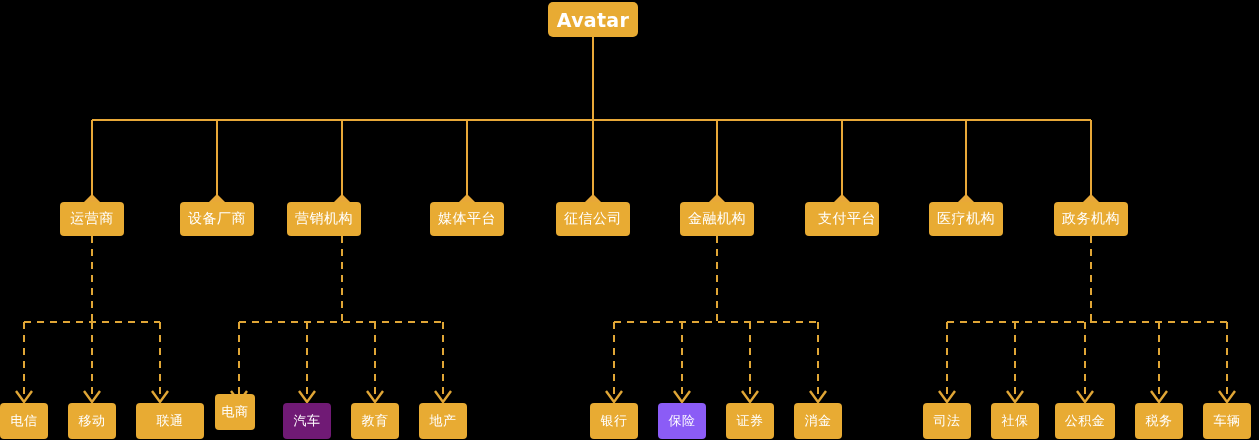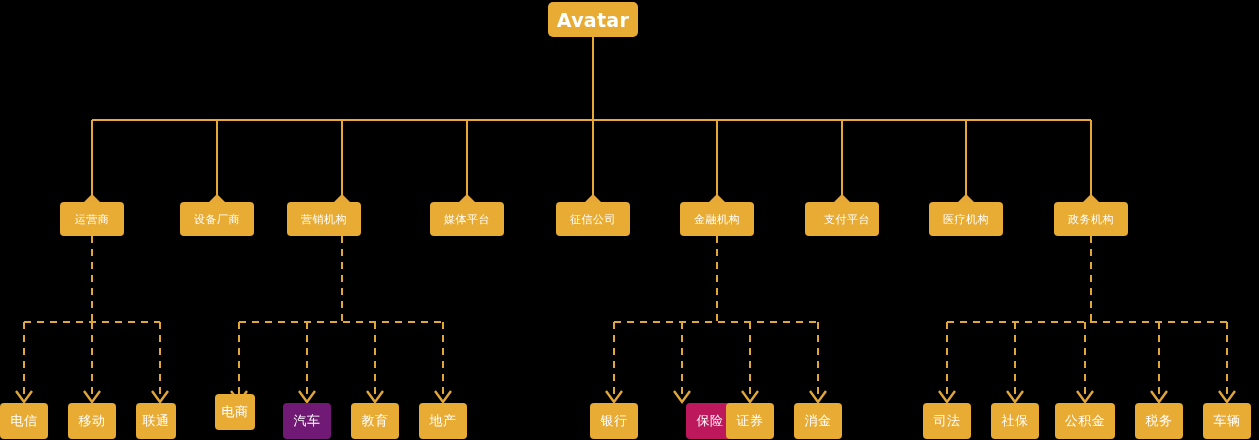--- a/index.html
+++ b/index.html
@@ -18,21 +18,21 @@
     display:flex;align-items:center;justify-content:center;
     box-sizing:border-box;
     white-space:nowrap;
     letter-spacing:0.5px;
     user-select:none;
   }
   .node.root{
     font-size:19px;font-weight:bold;letter-spacing:0.3px;
     border-radius:5px;
   }
-  .node.mid{ font-size:11px; border-radius:4px; }
+  .node.mid{ font-size:14px; border-radius:4px; }
   .node.leaf{ font-size:13px; border-radius:4px; }
 </style>
 </head>
 <body>
 
 <div id="stage">
   <svg id="wires" viewBox="0 0 1259 440" width="1259" height="440" aria-hidden="true">
       <line x1="593" y1="37" x2="593" y2="120" stroke="#E8A838" stroke-width="1.4" shape-rendering="crispEdges"></line>
       <line x1="92" y1="120" x2="1091" y2="120" stroke="#E8A838" stroke-width="1.4" shape-rendering="crispEdges"></line>
       <line x1="92" y1="120" x2="92" y2="202" stroke="#E8A838" stroke-width="1.4" shape-rendering="crispEdges"></line>
@@ -123,39 +123,39 @@
     </div>
     <div class="node mid" style="left: 1054px; top: 202px; width: 74px; height: 34px; background: rgb(232, 171, 51); color: rgb(255, 255, 255);">
       <span>政务机构</span>
     </div>
     <div class="node leaf" style="left: 0px; top: 403px; width: 48px; height: 36px; background: rgb(232, 171, 51); color: rgb(255, 255, 255); text-align: center;">
       <span>电信</span>
     </div>
     <div class="node leaf" style="left: 68px; top: 403px; width: 48px; height: 36px; background: rgb(232, 171, 51); color: rgb(255, 255, 255);">
       <span>移动</span>
     </div>
-    <div class="node leaf" style="left: 136px; top: 403px; width: 40px; height: 36px; background: rgb(232, 171, 51); color: rgb(255, 255, 255); font-family: Liberation Serif, serif;">
+    <div class="node leaf" style="left: 136px; top: 403px; width: 68px; height: 36px; background: rgb(232, 171, 51); color: rgb(255, 255, 255); font-family: Liberation Serif, serif;">
       <span>联通</span>
     </div>
     <div class="node leaf" style="left: 215px; top: 394px; width: 40px; height: 36px; background: rgb(232, 171, 51); color: rgb(255, 255, 255); align-items: center;">
       <span>电商</span>
     </div>
     <div class="node leaf" style="left: 283px; top: 403px; width: 48px; height: 36px; background: #701a75; color: rgb(255, 255, 255);">
       <span>汽车</span>
     </div>
     <div class="node leaf" style="left: 351px; top: 403px; width: 48px; height: 36px; background: rgb(232, 171, 51); color: rgb(255, 255, 255);">
       <span>教育</span>
     </div>
     <div class="node leaf" style="left: 419px; top: 403px; width: 48px; height: 36px; background: rgb(232, 171, 51); color: rgb(255, 255, 255);">
       <span>地产</span>
     </div>
     <div class="node leaf" style="left: 590px; top: 403px; width: 48px; height: 36px; background: rgb(232, 171, 51); color: rgb(255, 255, 255);">
       <span>银行</span>
     </div>
-    <div class="node leaf" style="left: 658px; top: 403px; width: 48px; height: 36px; background: #be185d; color: rgb(255, 255, 255); margin-left: 28px;">
+    <div class="node leaf" style="left: 658px; top: 403px; width: 48px; height: 36px; background: #8b5cf6; color: rgb(255, 255, 255);">
       <span>保险</span>
     </div>
     <div class="node leaf" style="left: 726px; top: 403px; width: 48px; height: 36px; background: rgb(232, 171, 51); color: rgb(255, 255, 255);">
       <span>证券</span>
     </div>
     <div class="node leaf" style="left: 794px; top: 403px; width: 48px; height: 36px; background: rgb(232, 171, 51); color: rgb(255, 255, 255);">
       <span>消金</span>
     </div>
     <div class="node leaf" style="left: 923px; top: 403px; width: 48px; height: 36px; background: rgb(232, 171, 51); color: rgb(255, 255, 255);">
       <span>司法</span>

